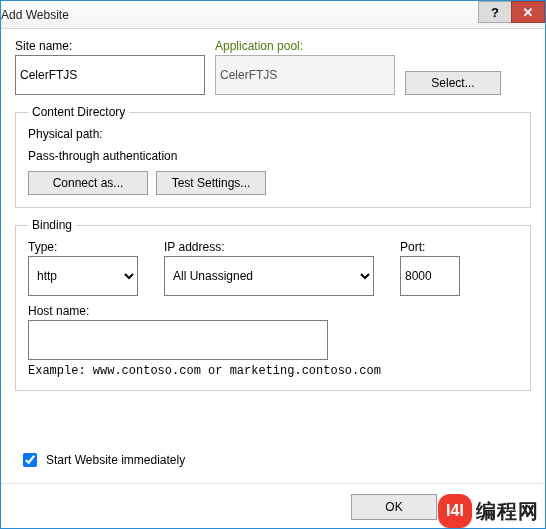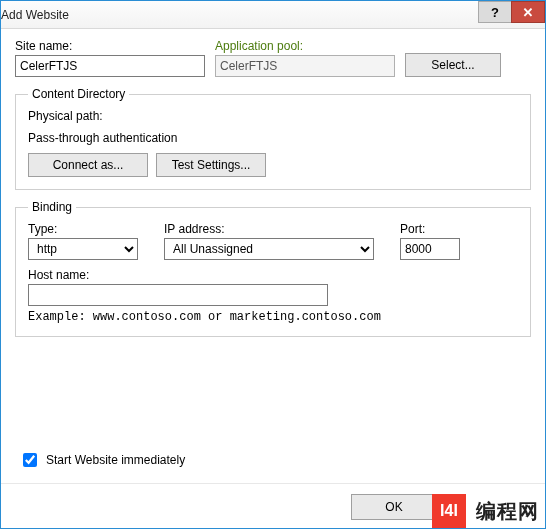--- a/index.html
+++ b/index.html
@@ -63,21 +63,21 @@
   }
   .col { display: flex; flex-direction: column; }
   label.fld { color: #000; margin-bottom: 2px; font-size: 12px; }
   label.fld.disabled { color: #4d7c0f; }
   input.txt, select.sel {
     font-family: inherit;
     font-size: 12px;
     padding: 2px 4px;
     border: 1px solid #7a7a7a;
     background: #fff;
-    height: 22px;
+    height: 40px;
   }
   input.txt.disabled { background: #f4f4f4; color: #555; border-color:#b0b0b0;}
   button.btn {
     font-family: inherit;
     font-size: 12px;
     height: 24px;
     background: #e9e9e9;
     border: 1px solid #9f9f9f;
     padding: 0 14px;
     cursor: default;
@@ -125,27 +125,28 @@
     padding: 0 6px 0 0;
   }
   .watermark .logo {
     width: 34px; height: 34px;
     background: #f0392b;
     color: #fff;
     font-weight: bold;
     font-size: 16px;
     display: flex; align-items: center; justify-content: center;
     font-family: "Microsoft YaHei", sans-serif;
+    border-radius: 12px;
   }
   .watermark .txt {
     font-family: "Microsoft YaHei", sans-serif;
     font-size: 20px;
     font-weight: 600;
     color: #222;
-    margin-left: 10px;
+    margin-left: 4px;
     letter-spacing: 1px;
   }
   .hruler {
     position: absolute;
     left: 0; right: 0;
     bottom: 44px;
     height: 0;
     border-top: 1px solid #e8e8e8;
   }
 </style>

